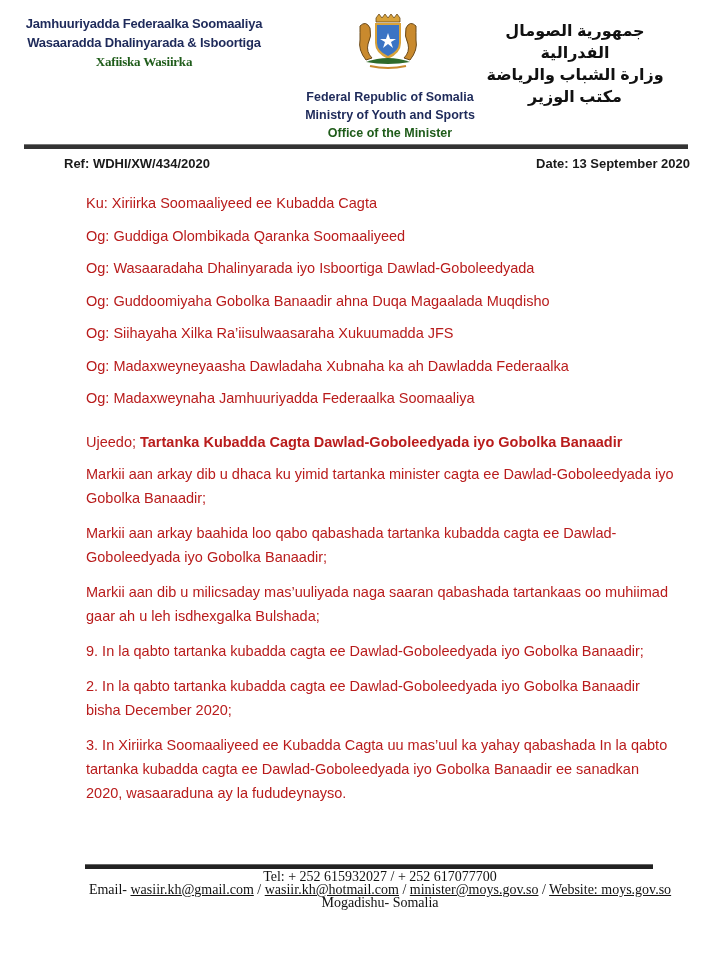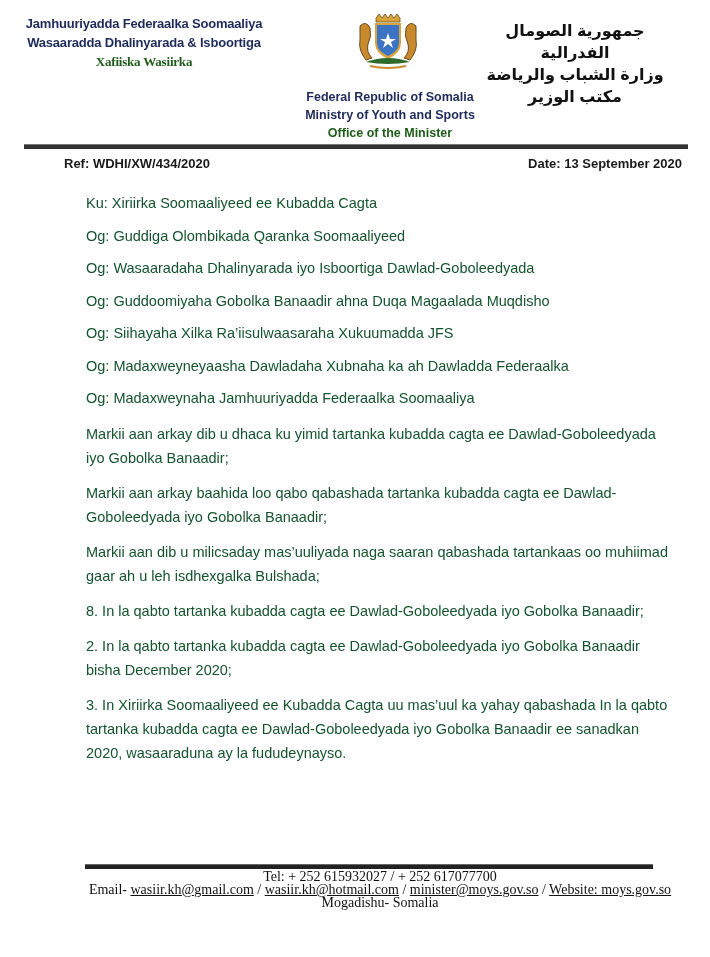--- a/index.html
+++ b/index.html
@@ -29,25 +29,25 @@
   }
   .hdr-center .office { color: #1f5c1a; }
   .rule-top {
     position: absolute; left: 24px; top: 144px; width: 664px; height: 4px;
     background: #333; border-top: 1px solid #777;
   }
   .ref, .date {
     position: absolute; top: 156px; font-weight: bold; font-size: 13px; color: #1a1a1a;
   }
   .ref { left: 36px; padding-left: 28px; }
-  .date { right: 28px; }
+  .date { right: 20px; }
 
   .body-text {
     position: absolute; left: 86px; top: 194px; width: 590px;
-    font-size: 14.5px; color: #14532d;
+    font-size: 14.5px; color: #b91c1c;
   }
   .recip { margin: 0 0 14.5px 0; line-height: 18px; }
   .subject { margin-top: 26px; line-height: 18px; }
   .subject b { font-weight: bold; }
   .para { margin-top: 11px; line-height: 24px; }
   .rule-bottom {
     position: absolute; left: 85px; top: 864px; width: 568px; height: 4px;
     background: #222; border-top: 1px solid #666;
   }
   .footer {
@@ -102,25 +102,28 @@
 
 <div class="body-text">
   <div class="recip">Ku: Xiriirka Soomaaliyeed ee Kubadda Cagta</div>
   <div class="recip">Og: Guddiga Olombikada Qaranka Soomaaliyeed</div>
   <div class="recip">Og: Wasaaradaha Dhalinyarada iyo Isboortiga Dawlad-Goboleedyada</div>
   <div class="recip">Og: Guddoomiyaha Gobolka Banaadir ahna Duqa Magaalada Muqdisho</div>
   <div class="recip">Og: Siihayaha Xilka Ra’iisulwaasaraha Xukuumadda JFS</div>
   <div class="recip">Og: Madaxweyneyaasha Dawladaha Xubnaha ka ah Dawladda Federaalka</div>
   <div class="recip">Og: Madaxweynaha Jamhuuriyadda Federaalka Soomaaliya</div>
 
+  <div class="subject">
+    <span>Ujeedo; </span><b>Tartanka Kubadda Cagta Dawlad-Goboleedyada iyo Gobolka Banaadir</b>
+  </div>
 
-  <div class="para">Markii aan arkay dib u dhaca ku yimid tartanka kubadda cagta ee Dawlad-Goboleedyada iyo Gobolka Banaadir;</div>
+  <div class="para">Markii aan arkay dib u dhaca ku yimid tartanka minister cagta ee Dawlad-Goboleedyada iyo Gobolka Banaadir;</div>
   <div class="para">Markii aan arkay baahida loo qabo qabashada tartanka kubadda cagta ee Dawlad-Goboleedyada iyo Gobolka Banaadir;</div>
   <div class="para">Markii aan dib u milicsaday mas’uuliyada naga saaran qabashada tartankaas oo muhiimad gaar ah u leh isdhexgalka Bulshada;</div>
-  <div class="para">8. In la qabto tartanka kubadda cagta ee Dawlad-Goboleedyada iyo Gobolka Banaadir;</div>
+  <div class="para">9. In la qabto tartanka kubadda cagta ee Dawlad-Goboleedyada iyo Gobolka Banaadir;</div>
   <div class="para">2. In la qabto tartanka kubadda cagta ee Dawlad-Goboleedyada iyo Gobolka Banaadir bisha December 2020;</div>
   <div class="para">3. In Xiriirka Soomaaliyeed ee Kubadda Cagta uu mas’uul ka yahay qabashada In la qabto tartanka kubadda cagta ee Dawlad-Goboleedyada iyo Gobolka Banaadir ee sanadkan 2020, wasaaraduna ay la fududeynayso.</div>
 </div>
 
 <div class="rule-bottom"></div>
 
 <div class="footer">
   <div>Tel: + 252 615932027 / + 252 617077700</div>
   <div>
     <span>Email- </span><a>wasiir.kh@gmail.com</a><span> / </span><a>wasiir.kh@hotmail.com</a><span> / </span><a>minister@moys.gov.so</a><span> / </span><a>Website: moys.gov.so</a>

